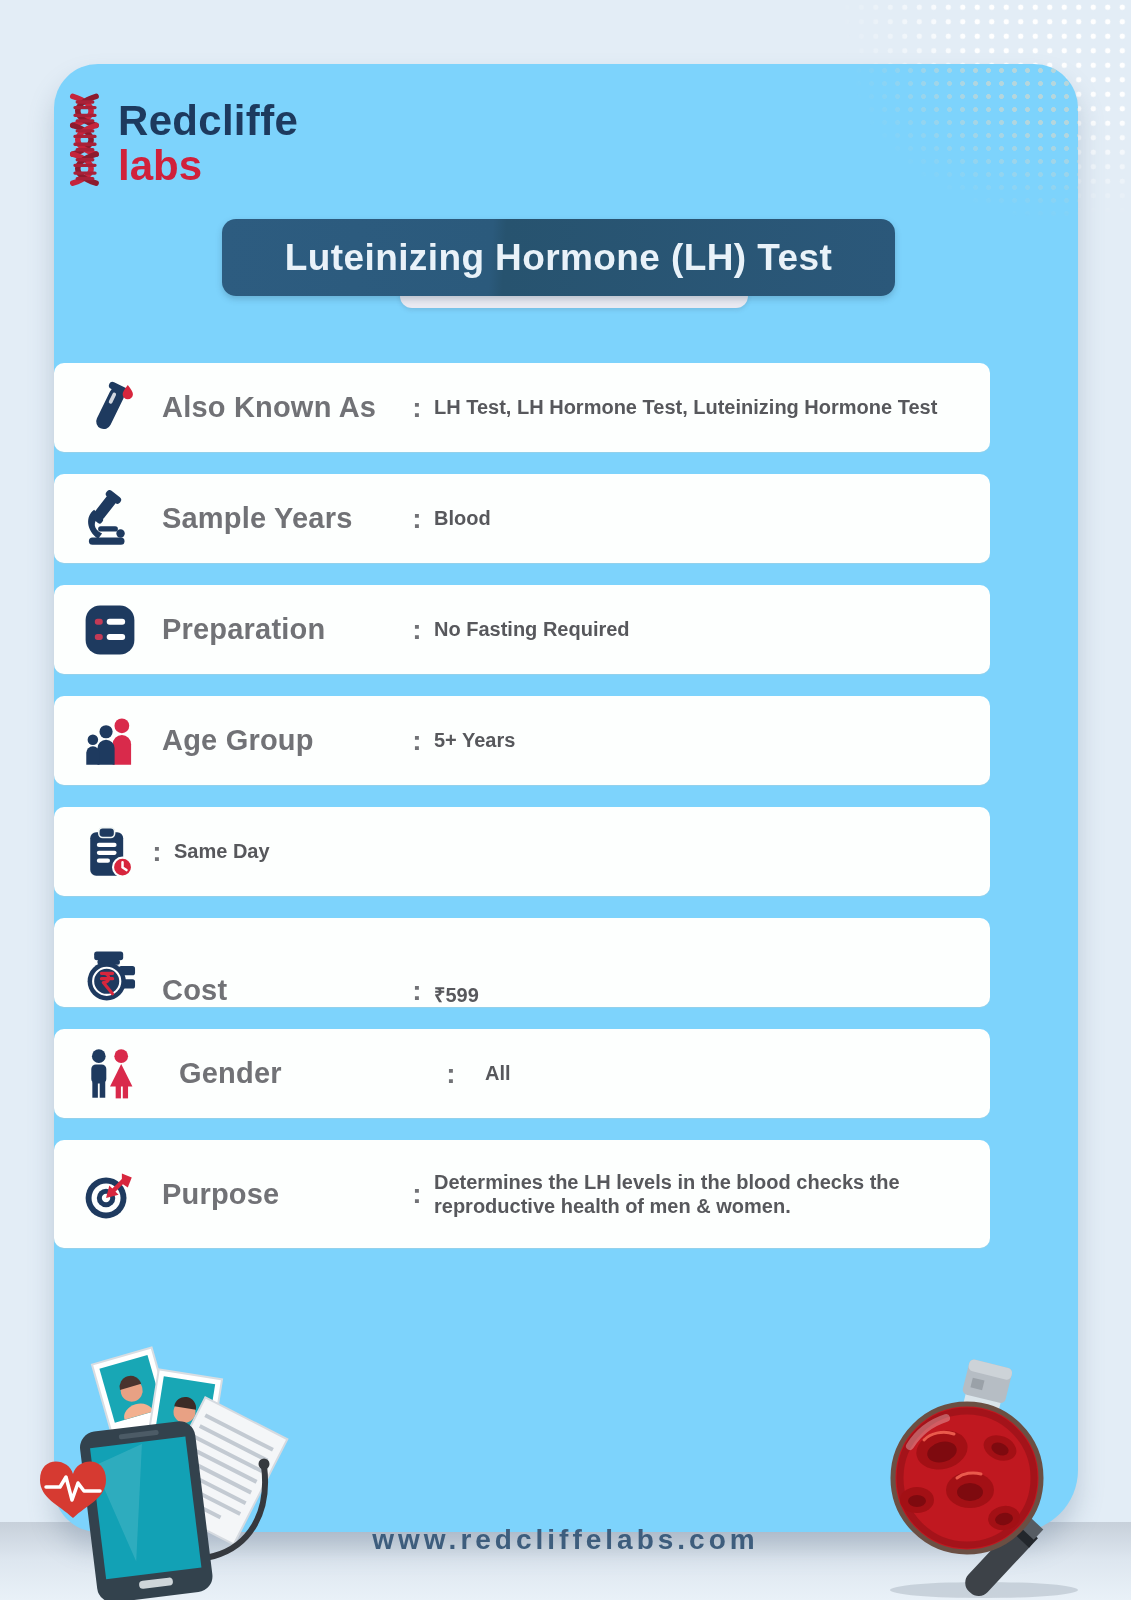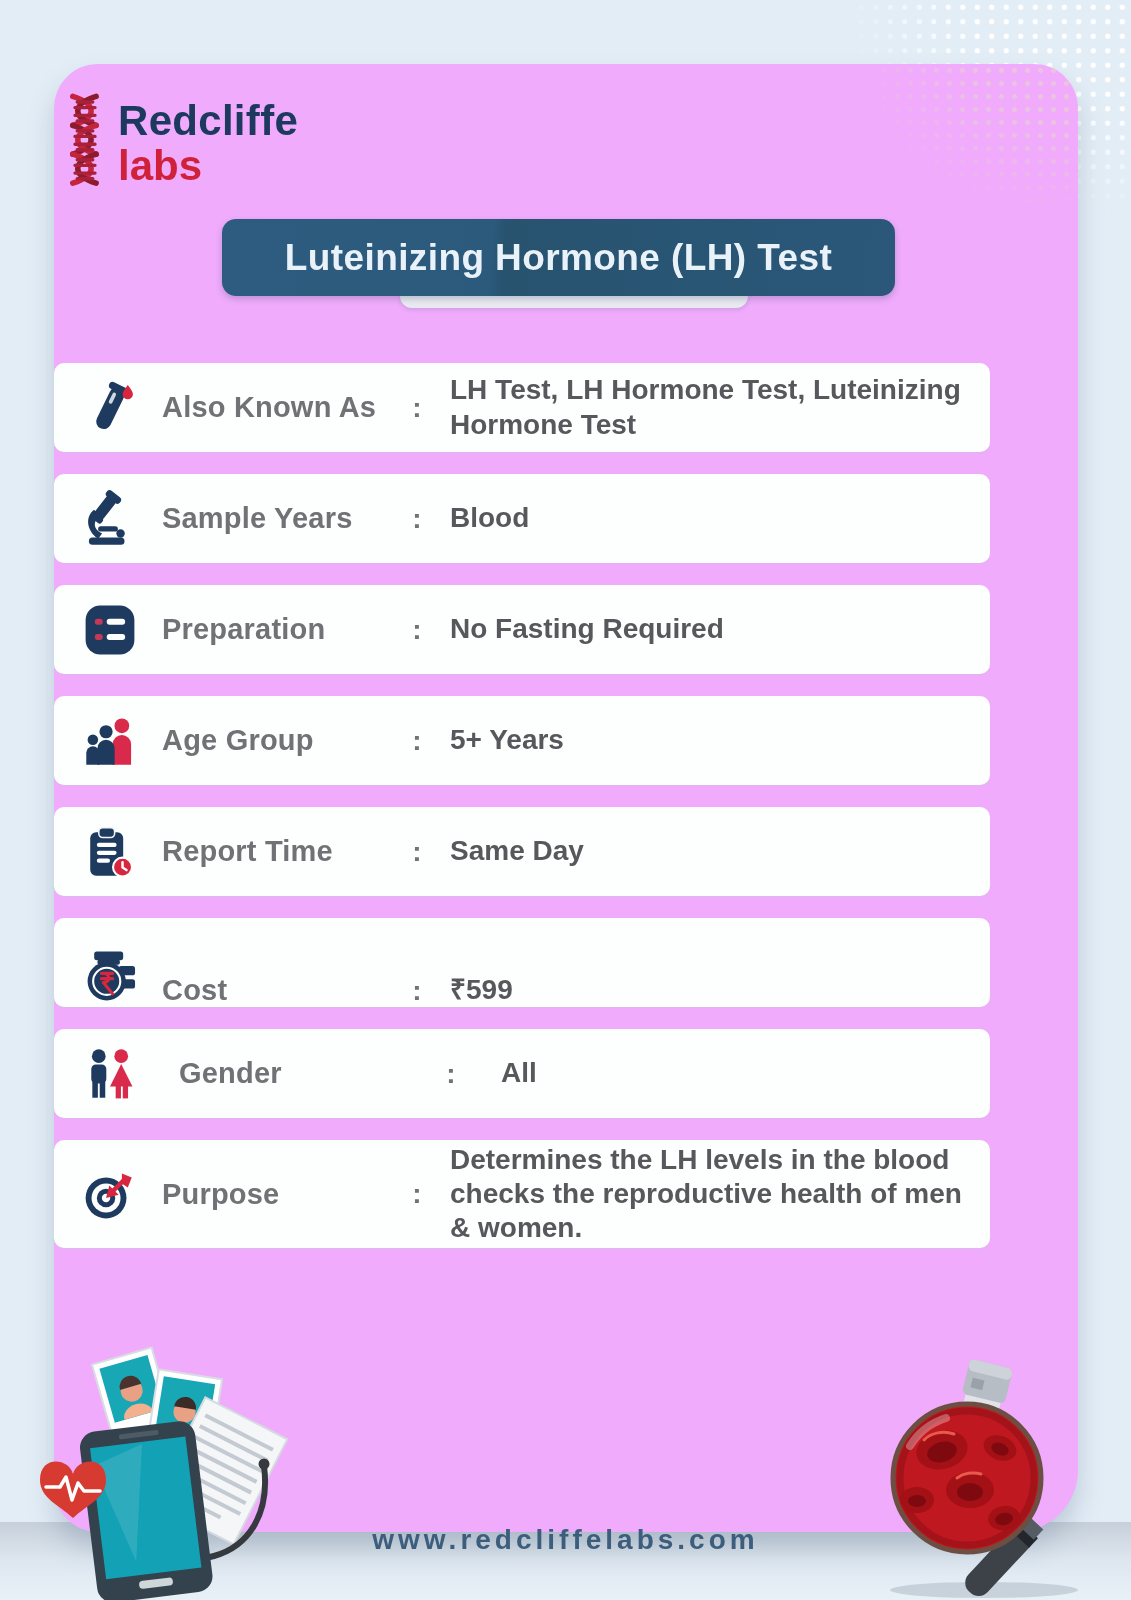--- a/index.html
+++ b/index.html
@@ -10,21 +10,21 @@
   }
   .dots-bg{
     position:absolute;right:0;top:0;width:335px;height:258px;z-index:0;
     background-image:radial-gradient(circle,#ffffff 2.4px,rgba(255,255,255,0) 3.1px);
     background-size:14.5px 14.5px;
     -webkit-mask-image:radial-gradient(270px 215px at 92% 2%,#000 50%,transparent 98%);
     mask-image:radial-gradient(270px 215px at 92% 2%,#000 50%,transparent 98%);
   }
   .card{
     position:absolute;left:54px;top:64px;width:1024px;height:1468px;z-index:1;
-    background:#f0abfc;border-radius:44px 44px 62px 44px;overflow:hidden;
+    background:#7dd3fc;border-radius:44px 44px 62px 44px;overflow:hidden;
     box-shadow:0 16px 26px rgba(105,128,152,.32);
     text-decoration:underline;
   }
   .dots-card{
     position:absolute;right:0;top:0;width:252px;height:168px;opacity:.55;
     background-image:radial-gradient(circle,#e4d9c2 2.1px,rgba(228,217,194,0) 2.8px);
     background-size:13px 13px;
     -webkit-mask-image:radial-gradient(235px 165px at 100% 0%,#000 40%,transparent 96%);
     mask-image:radial-gradient(235px 165px at 100% 0%,#000 40%,transparent 96%);
   }
@@ -45,21 +45,21 @@
   }
   .row{
     position:absolute;left:0;width:936px;height:89px;background:#fdfffe;
     border-radius:10px;display:flex;align-items:center;
     box-shadow:0 1px 0 rgba(185,205,205,.35);
   }
   .row-icon{width:60px;height:62px;margin-left:26px;flex:0 0 auto;display:flex;align-items:center;justify-content:center;}
   .row-icon svg{width:58px;height:58px;}
   .row-label{width:238px;margin-left:22px;font-size:29px;font-weight:600;color:#717276;letter-spacing:.2px;}
   .row-colon{width:34px;text-align:center;font-size:28px;font-weight:700;color:#717276;}
-  .row-value{flex:1;margin-left:16px;padding-right:18px;font-size:28px;font-weight:700;color:#57585c;line-height:1.22;}
+  .row-value{flex:1;margin-left:0;padding-right:18px;font-size:20px;font-weight:700;color:#57585c;line-height:1.22;}
   .footer-band{
     position:absolute;left:0;top:1522px;width:1131px;height:78px;z-index:0;
     background:linear-gradient(180deg,#c7d0da 0%,#dde6ef 48%,#e9f1f8 100%);
   }
   .footer-url{
     position:absolute;left:0;top:1524px;width:1131px;z-index:4;text-align:center;
     font-size:28px;font-weight:700;letter-spacing:4px;color:#3d5d7d;
   }
   .illu{position:absolute;z-index:3;}
   .illu-left{left:30px;top:1340px;}
@@ -171,21 +171,20 @@
       <svg viewBox="0 0 44 44">
         <rect x="7" y="7" width="25" height="33" rx="4.5" fill="#1e3a5f"></rect>
         <rect x="13.5" y="3.5" width="12" height="7.5" rx="3" fill="#1e3a5f" stroke="#f1f6f5" stroke-width="1.2"></rect>
         <rect x="12" y="15" width="15" height="3.2" rx="1.6" fill="#ffffff"></rect>
         <rect x="12" y="21" width="15" height="3.2" rx="1.6" fill="#ffffff"></rect>
         <rect x="12" y="27" width="10" height="3.2" rx="1.6" fill="#ffffff"></rect>
         <circle cx="31.5" cy="33.5" r="7.2" fill="#d7263d" stroke="#fdfffe" stroke-width="1.6"></circle>
         <path d="M31.5 29.8 v3.9 l3 2" stroke="#ffffff" stroke-width="1.9" fill="none" stroke-linecap="round"></path>
       </svg>
     </div>
-    <div class="row-label">Report Time</div>
     <div class="row-colon">:</div>
     <div class="row-value">Same Day</div>
   </div>
 
   <div class="row" style="top:854px;align-items:flex-end;">
     <div class="row-icon">
       <svg viewBox="0 0 44 44">
         <g fill="#1e3a5f">
           <rect x="10" y="3.5" width="22" height="6.5" rx="2"></rect>
           <rect x="12.5" y="9.5" width="17" height="4" rx="1.5"></rect>

